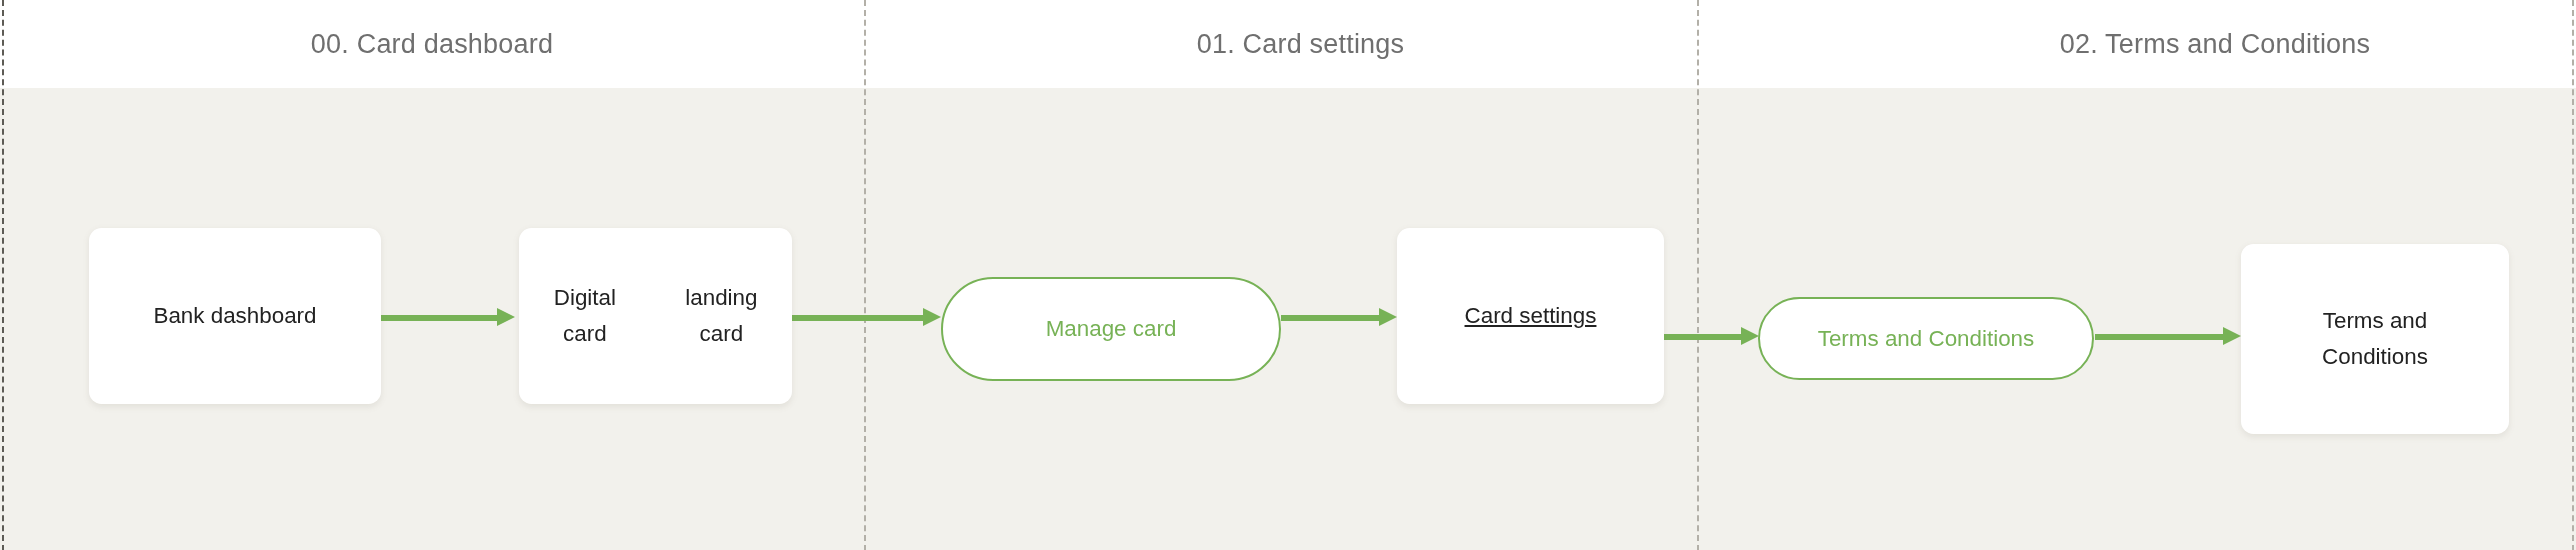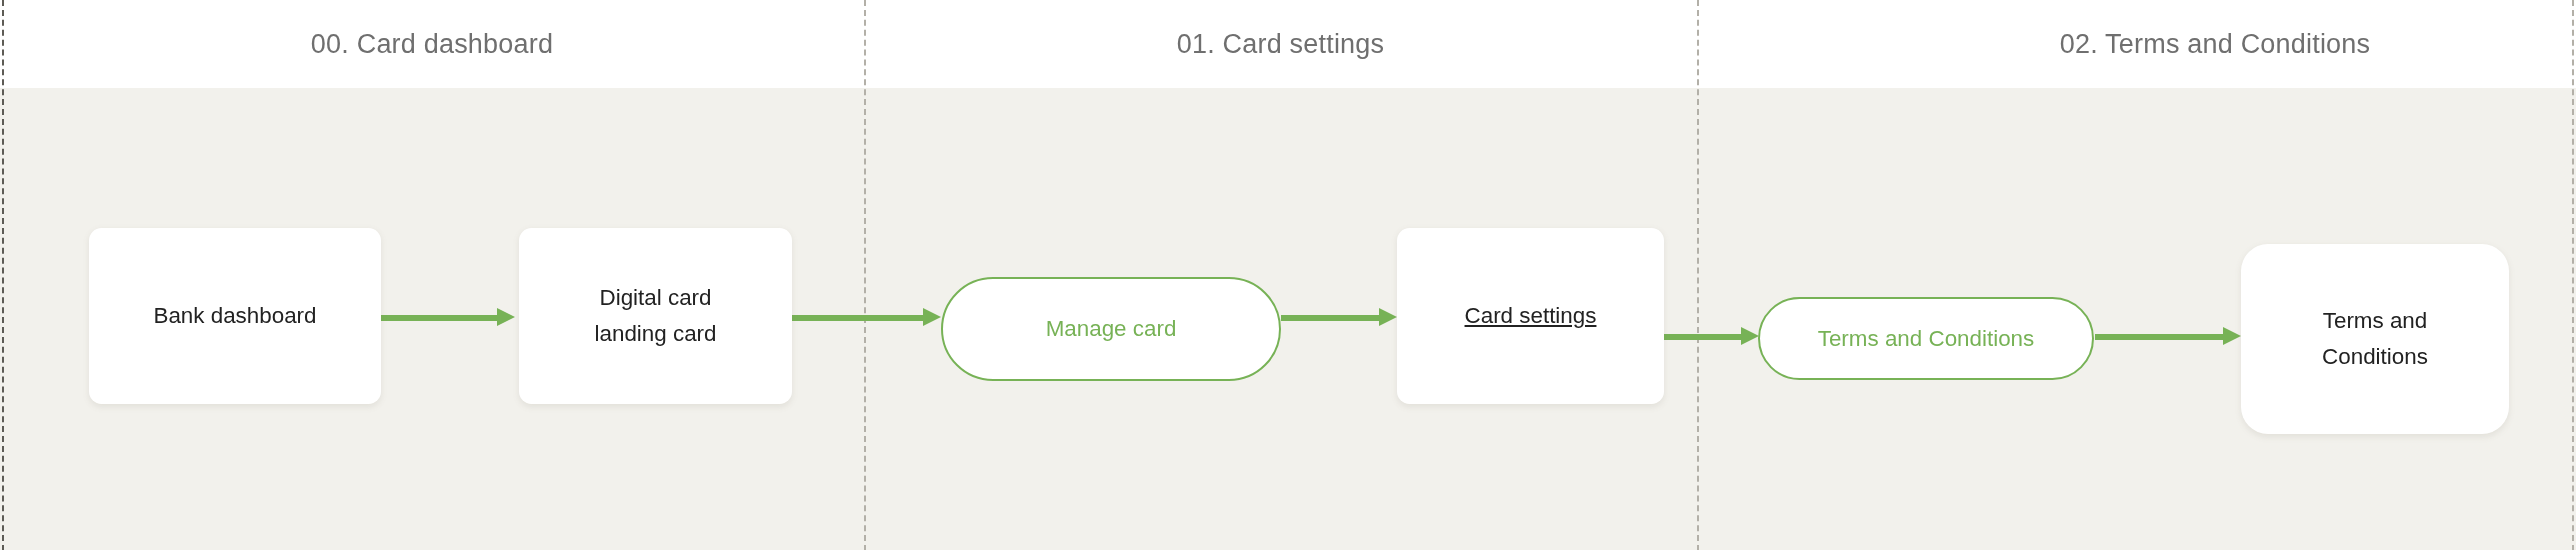--- a/index.html
+++ b/index.html
@@ -126,21 +126,21 @@
     border-left: 18px solid #77b256;
   }
 </style>
 </head>
 <body>
 
 <div id="stage">
 
   <div id="header-band">
     <div class="phase-title" style="left:0px; width:864px;">00. Card dashboard</div>
-    <div class="phase-title" style="left:864px; width:833px;">01. Card settings</div>
+    <div class="phase-title" style="left:884px; width:833px;">01. Card settings</div>
     <div class="phase-title" style="left:1777px; width:876px;">02. Terms and Conditions</div>
   </div>
 
   <div id="canvas"></div>
 
   <div class="divider edge edge-left" style="left:1.8px;"></div>
   <div class="divider" style="left:864px;"></div>
   <div class="divider" style="left:1697px;"></div>
   <div class="divider edge" style="left:2572px;"></div>
 
@@ -166,36 +166,36 @@
 
   <div class="connector" style="left:2095px; top:327px; width:146px;">
     <div class="shaft" style="width:128px;"></div>
     <div class="head" style="left:128px;"></div>
   </div>
 
   <div class="node card" style="left:89px; top:228px; width:292px; height:176px;">
     <span class="node-label">Bank dashboard</span>
   </div>
 
-  <div class="node card" style="left:519px; top:228px; width:273px; height:176px; flex-direction:column;">
+  <div class="node card" style="left:519px; top:228px; width:273px; height:176px; flex-direction:row;">
     <span class="node-label">Digital card</span>
     <span class="node-label">landing card</span>
   </div>
 
   <div class="node pill" style="left:941px; top:277px; width:340px; height:104px;">
     <span class="node-label">Manage card</span>
   </div>
 
   <div class="node card" style="left:1397px; top:228px; width:267px; height:176px;text-decoration:underline;">
     <span class="node-label">Card settings</span>
   </div>
 
   <div class="node pill" style="left:1758px; top:297px; width:336px; height:83px;">
     <span class="node-label">Terms and Conditions</span>
   </div>
 
-  <div class="node card" style="left:2241px; top:244px; width:268px; height:190px; flex-direction:column;border-radius:27px;">
+  <div class="node card" style="left:2241px; top:244px; width:268px; height:190px; flex-direction:column;">
     <span class="node-label">Terms and</span>
     <span class="node-label">Conditions</span>
   </div>
 
 </div>
 
 
 </body></html>

